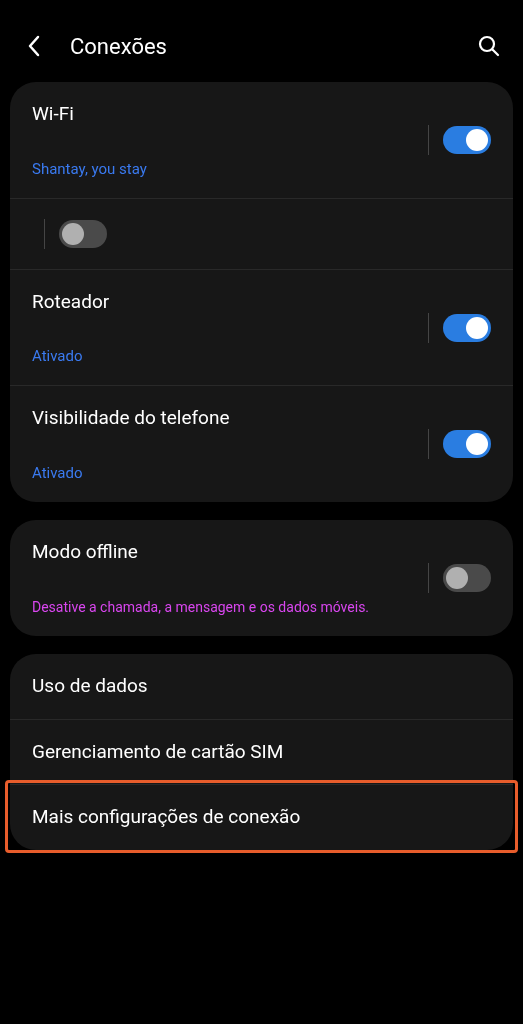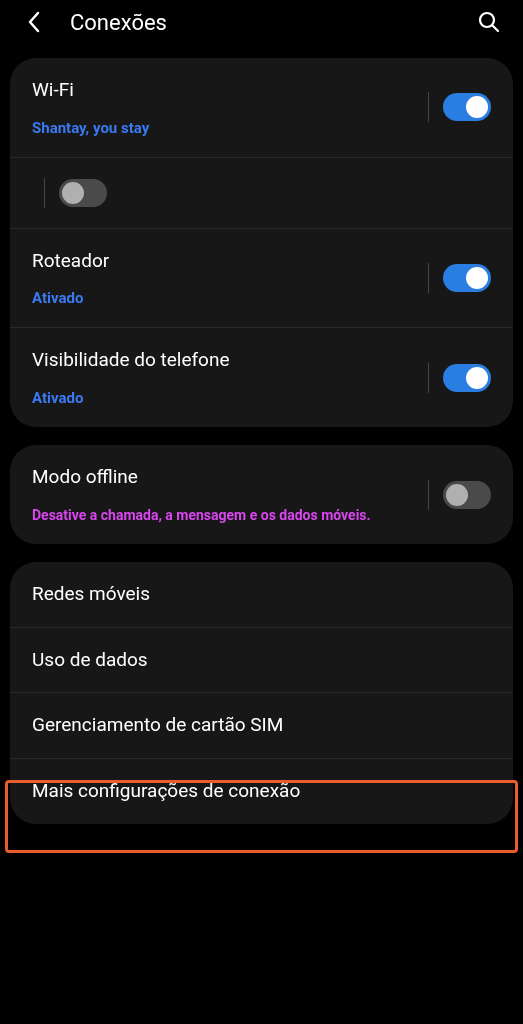--- a/index.html
+++ b/index.html
@@ -8,21 +8,21 @@
     height: 1024px;
     background: #000;
     font-family: -apple-system, BlinkMacSystemFont, "Segoe UI", Roboto, sans-serif;
     color: #fff;
     overflow: hidden;
     position: relative;
   }
   .header {
     display: flex;
     align-items: center;
-    padding: 8px 20px 22px 20px;
+    padding: 32px 20px 22px 20px;
   }
   .back-btn {
     width: 28px;
     height: 28px;
     display: flex;
     align-items: center;
     justify-content: center;
     cursor: pointer;
     margin-right: 22px;
   }
@@ -56,31 +56,31 @@
     cursor: pointer;
   }
   .row + .row {
     border-top: 1px solid rgba(255,255,255,0.08);
   }
   .row-text {
     flex: 1;
     display: flex;
     flex-direction: column;
     justify-content: center;
+    gap: 31px;
   }
   .row-title {
     font-size: 19px;
     color: #fff;
     line-height: 1.3;
   }
   .row-sub {
     font-size: 15px;
     color: #3a7af0;
-    margin-top: 16px;
-    font-weight: bold;
+    margin-top: 2px;
   }
   .row-sub.grey {
     color: #d946ef;
     font-size: 14px;
     line-height: 1.3;
   }
   .switch-wrap {
     display: flex;
     align-items: center;
     padding-left: 12px;
@@ -204,25 +204,20 @@
         <div class="switch off">
             <div class="knob"></div>
           </div>
       </div>
     </div>
   </div>
 
   <div class="group">
     <div class="row">
       <div class="row-text">
-        <div class="row-title">Redes móveis</div>
-      </div>
-    </div>
-    <div class="row">
-      <div class="row-text">
         <div class="row-title">Uso de dados</div>
       </div>
     </div>
     <div class="row">
       <div class="row-text">
         <div class="row-title">Gerenciamento de cartão SIM</div>
       </div>
     </div>
     <div class="row" id="row-more-conn">
       <div class="row-text">

